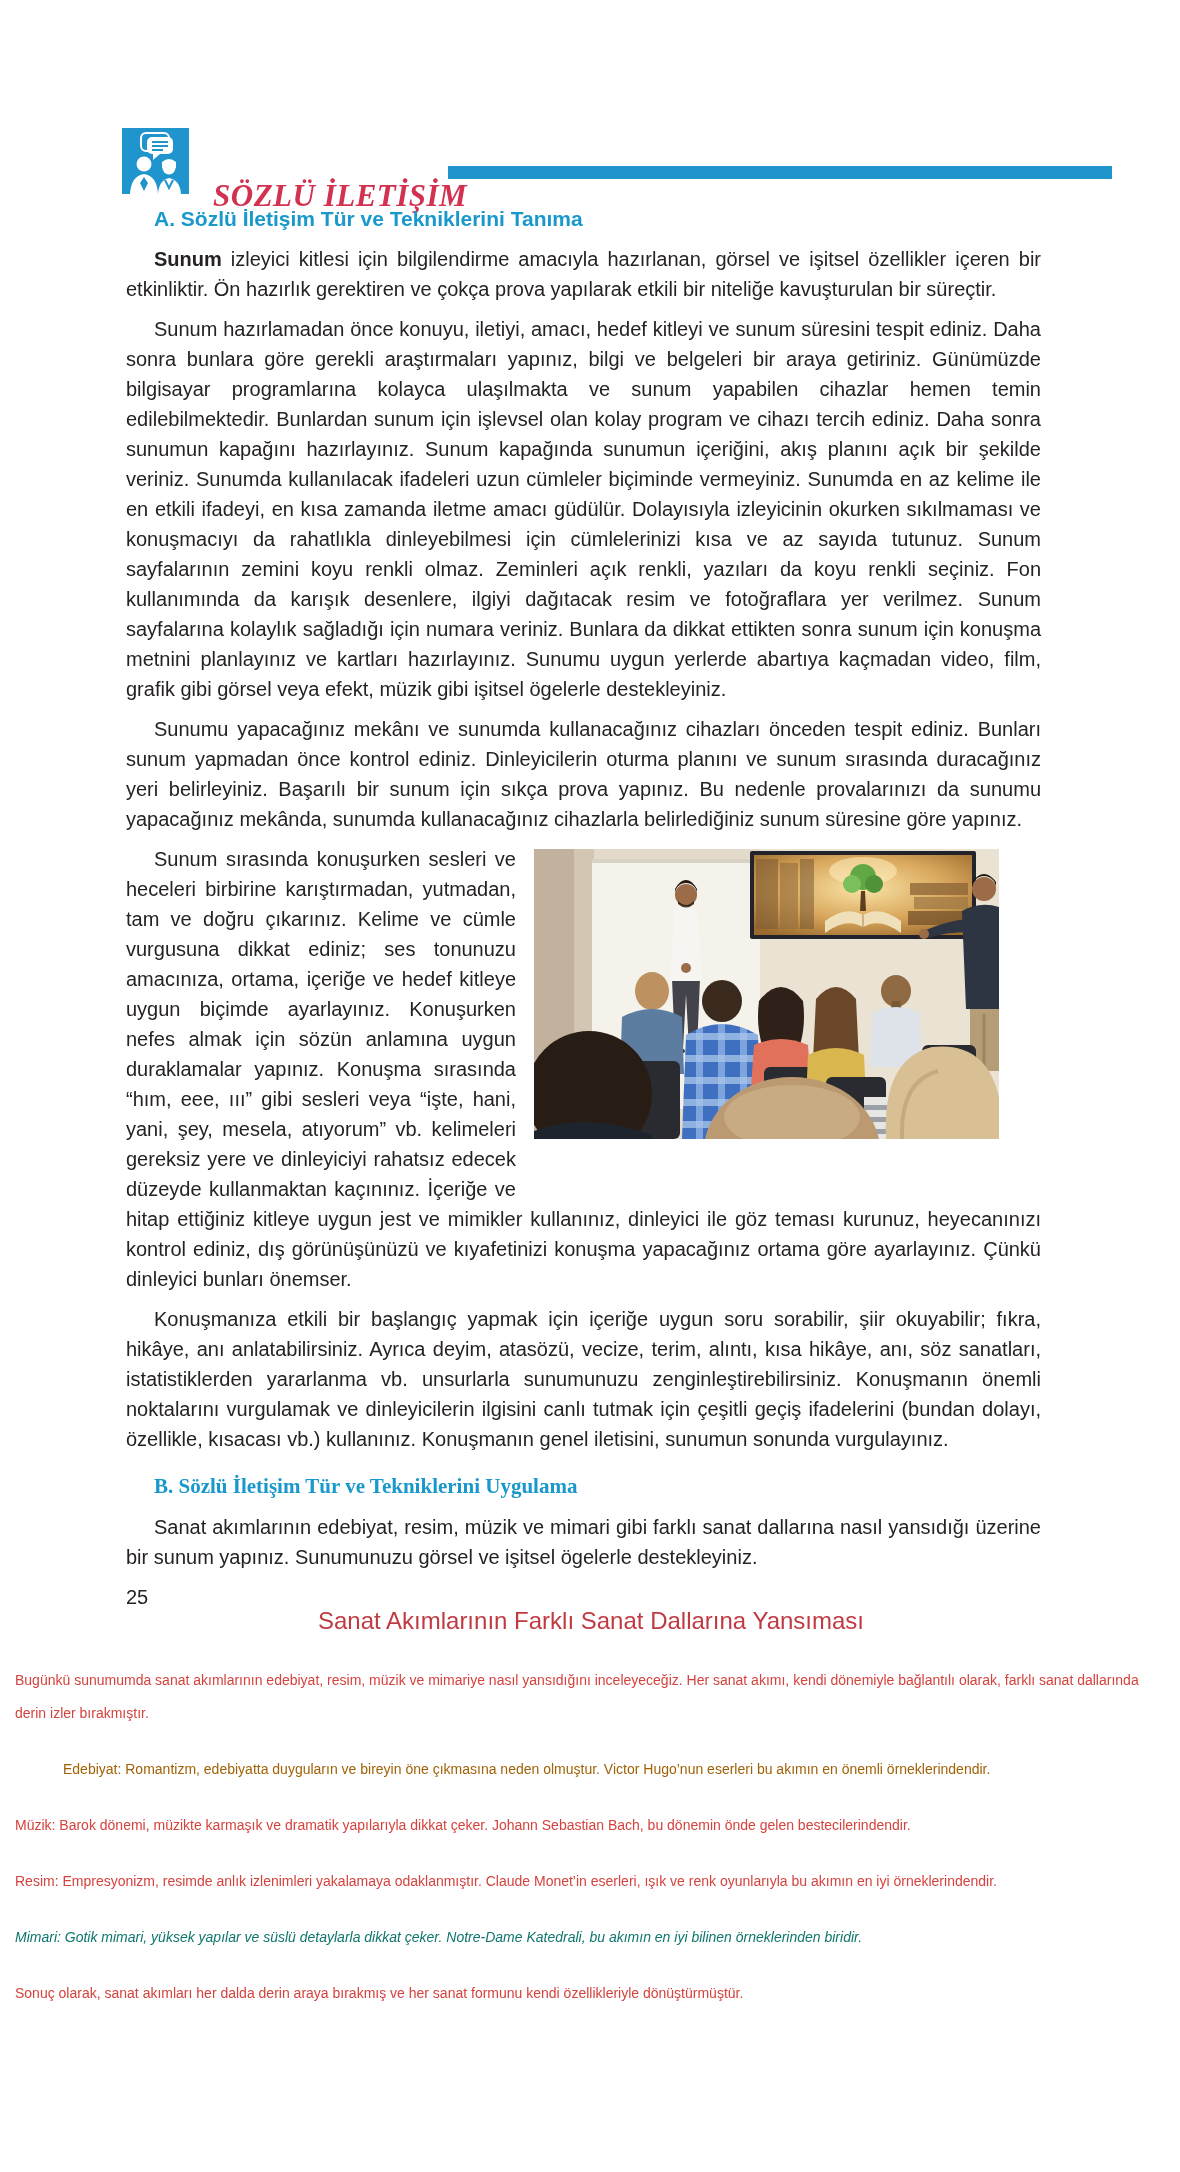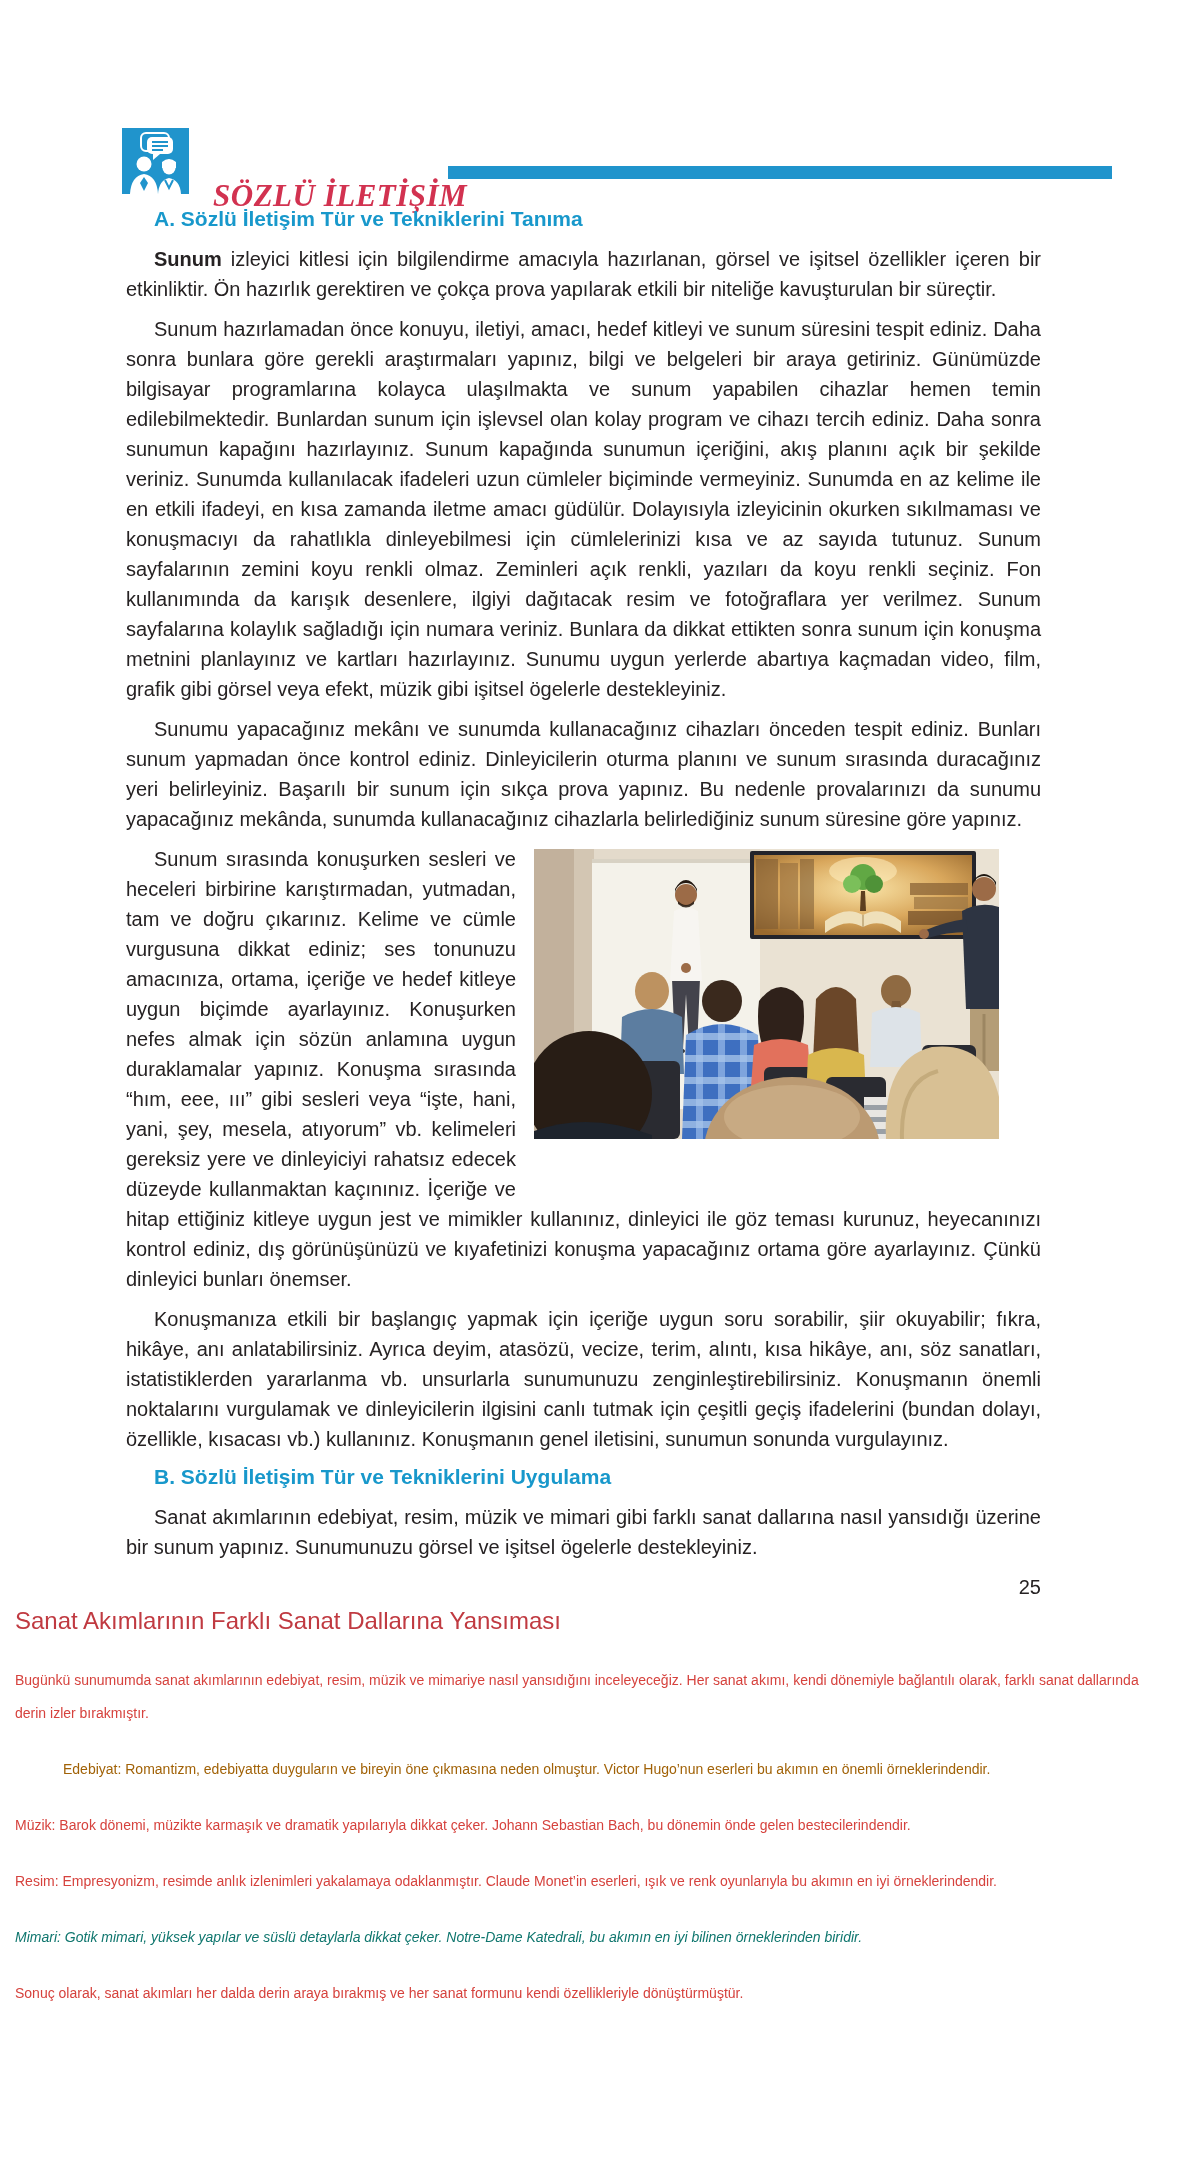--- a/index.html
+++ b/index.html
@@ -17,31 +17,31 @@
   .hdr-bar { position:absolute; left:448px; top:166px; width:664px; height:13px; }
   
   .content {
     position:absolute; left:126px; top:206px; width:915px;
     font-size:20px; line-height:30px; text-align:justify; color:#262223;
   }
   .sec-heading {
     font-size:21px; line-height:25px; font-weight:bold; text-align:left;
     margin:0 0 13px 0; padding-left:28px;
   }
-  .sec-heading.b { margin-top:10px; }
+  .sec-heading.b { margin-top:20px;font-family:Liberation Serif, serif; }
   p.body { margin:0 0 10px 0; text-indent:28px; }
   .photo-float {
     float:right; width:465px; height:290px;
     margin:5px 42px 46px 18px; overflow:hidden; background:#e3dacb;
   }
   .photo-float svg { display:block; }
-  .pagenum { text-align:right; margin-top:10px; font-size:20px; color:#262223; }
+  .pagenum { text-align:left; margin-top:10px; font-size:20px; color:#262223; }
   
   .notes { position:absolute; left:15px; top:1606px; width:1152px; text-align:left; }
-  .notes-title { font-size:24px; line-height:30px; margin:0 0 28px 0; }
+  .notes-title { font-size:24px; line-height:30px; margin:0 0 28px 0;text-align:center; }
   .note-p { font-size:14px; line-height:33px; margin:0 0 23px 0; }
 </style>
 </head>
 <body>
 
 <div class="page">
 
   <div class="hdr-icon">
     <svg width="67" height="66" viewBox="0 0 67 66" xmlns="http://www.w3.org/2000/svg">
       <rect width="67" height="66" fill="#2094cc"></rect>

